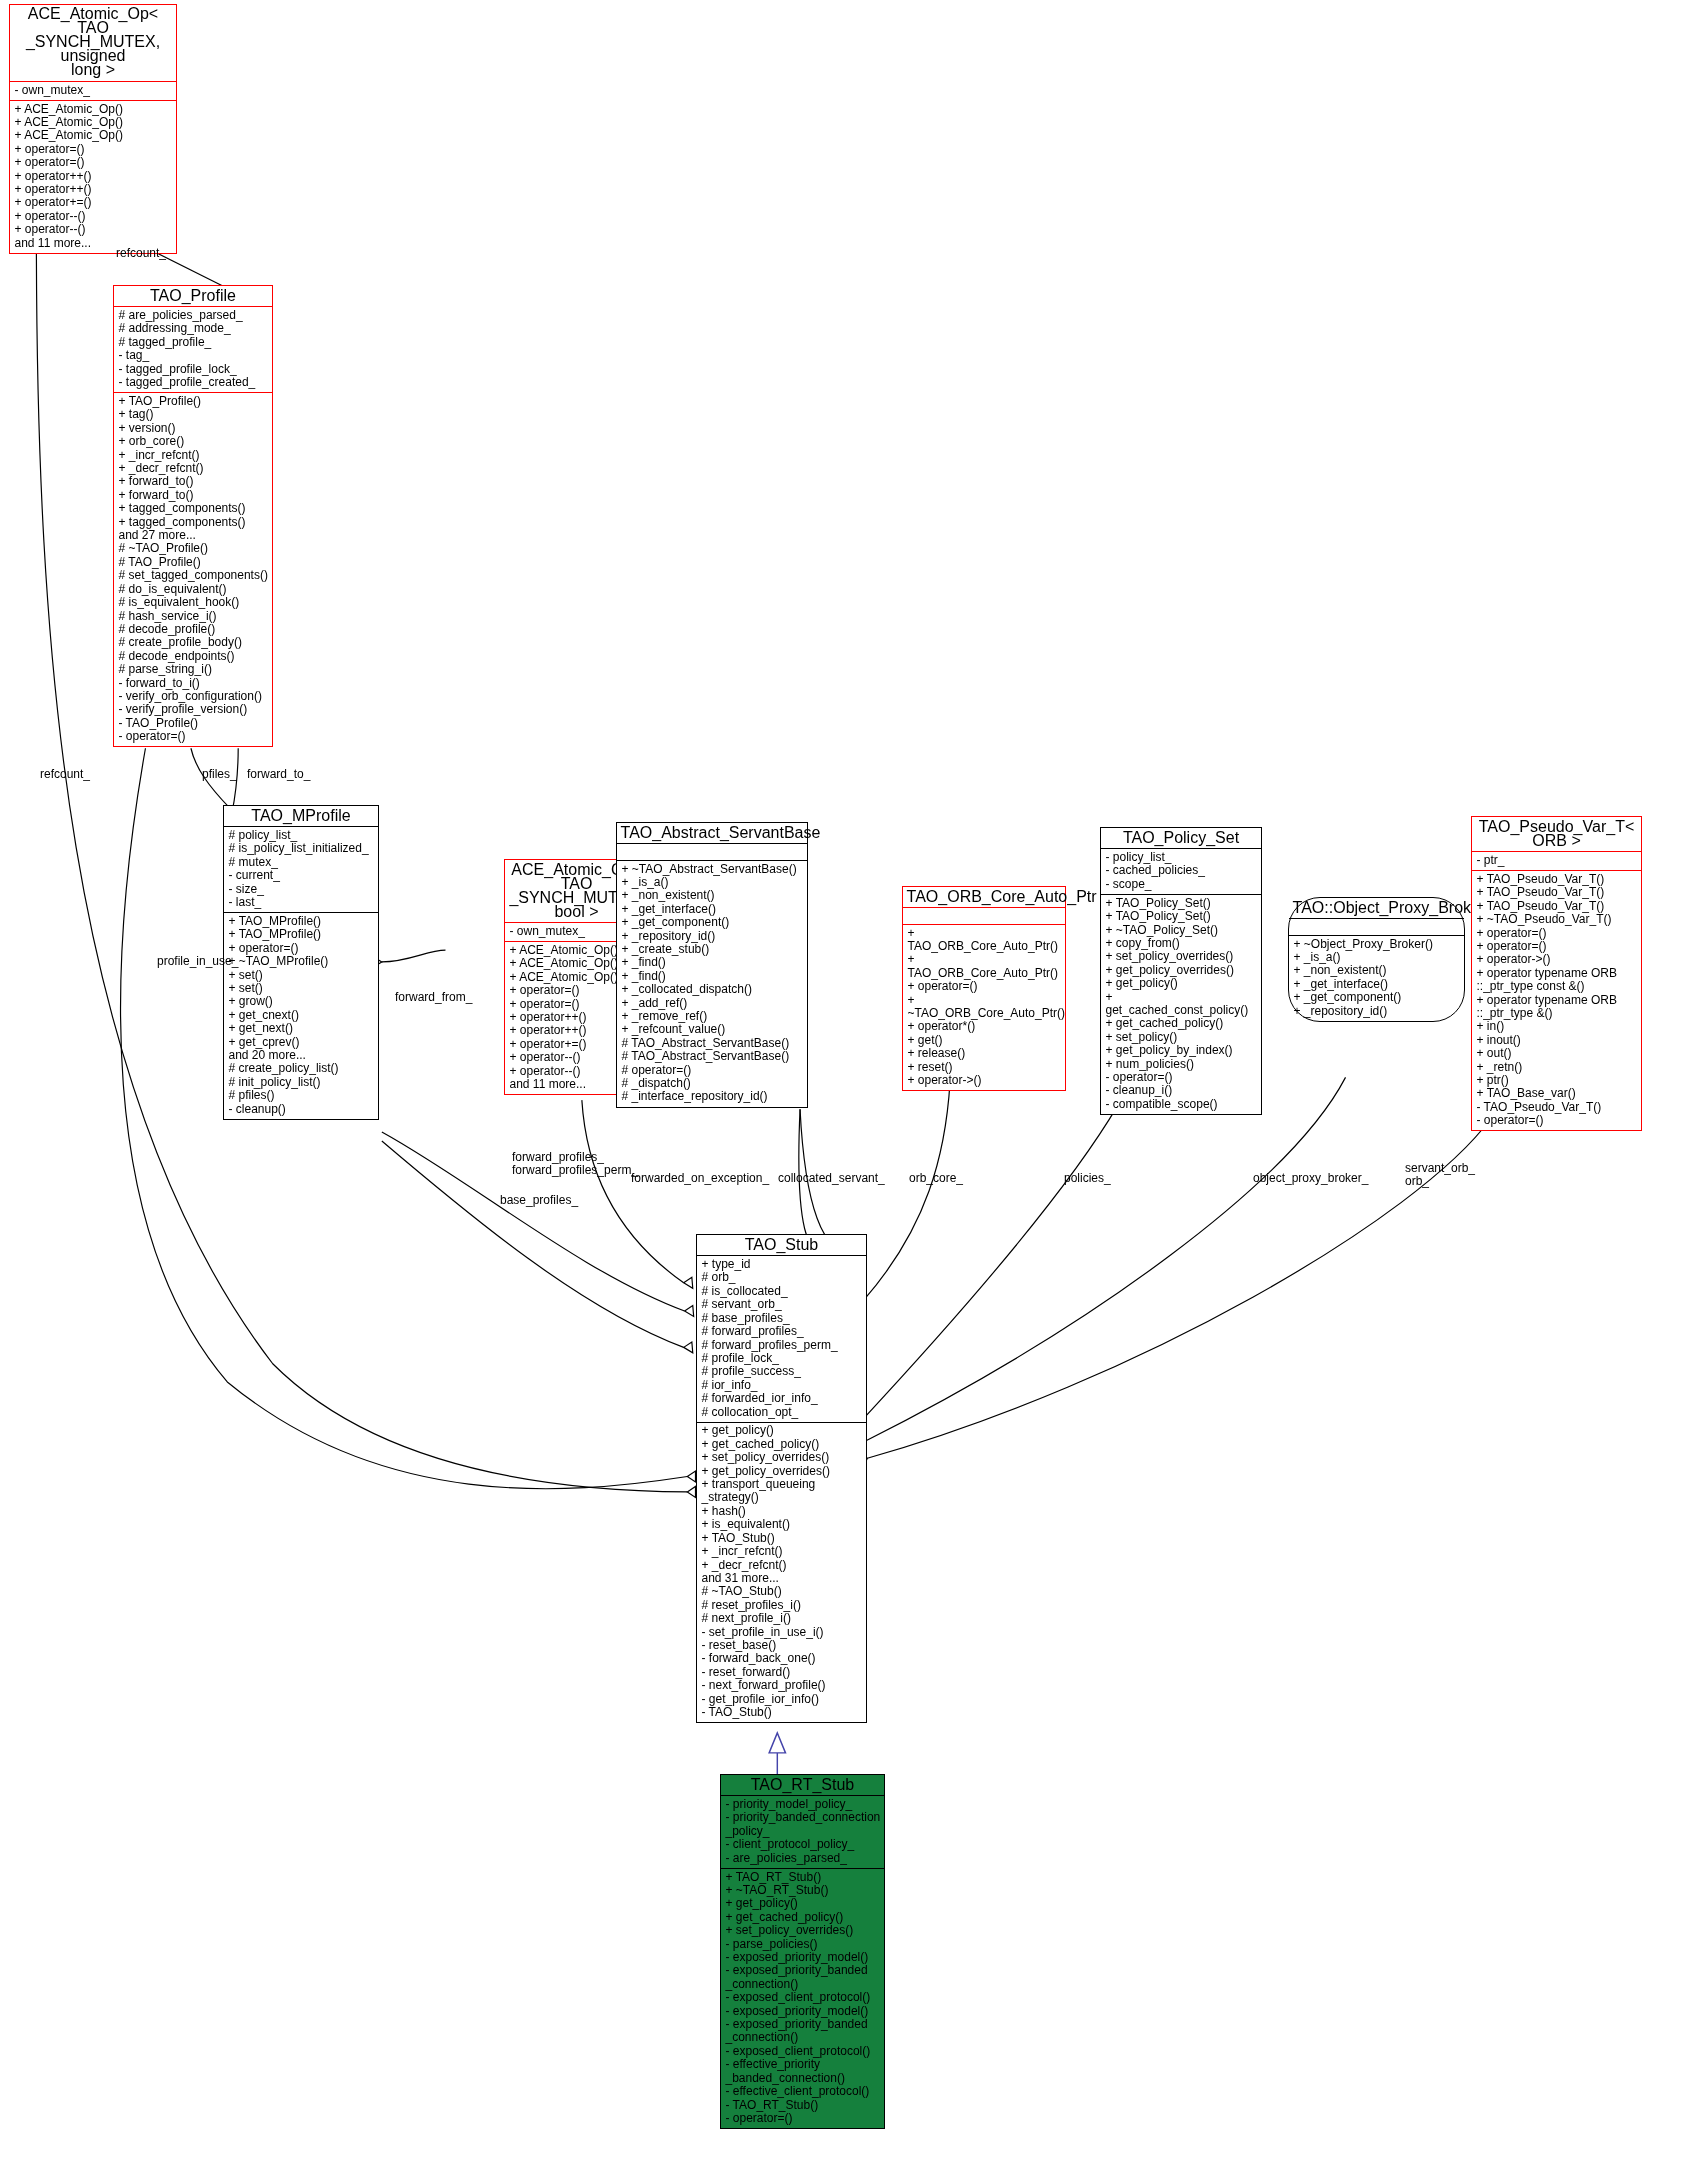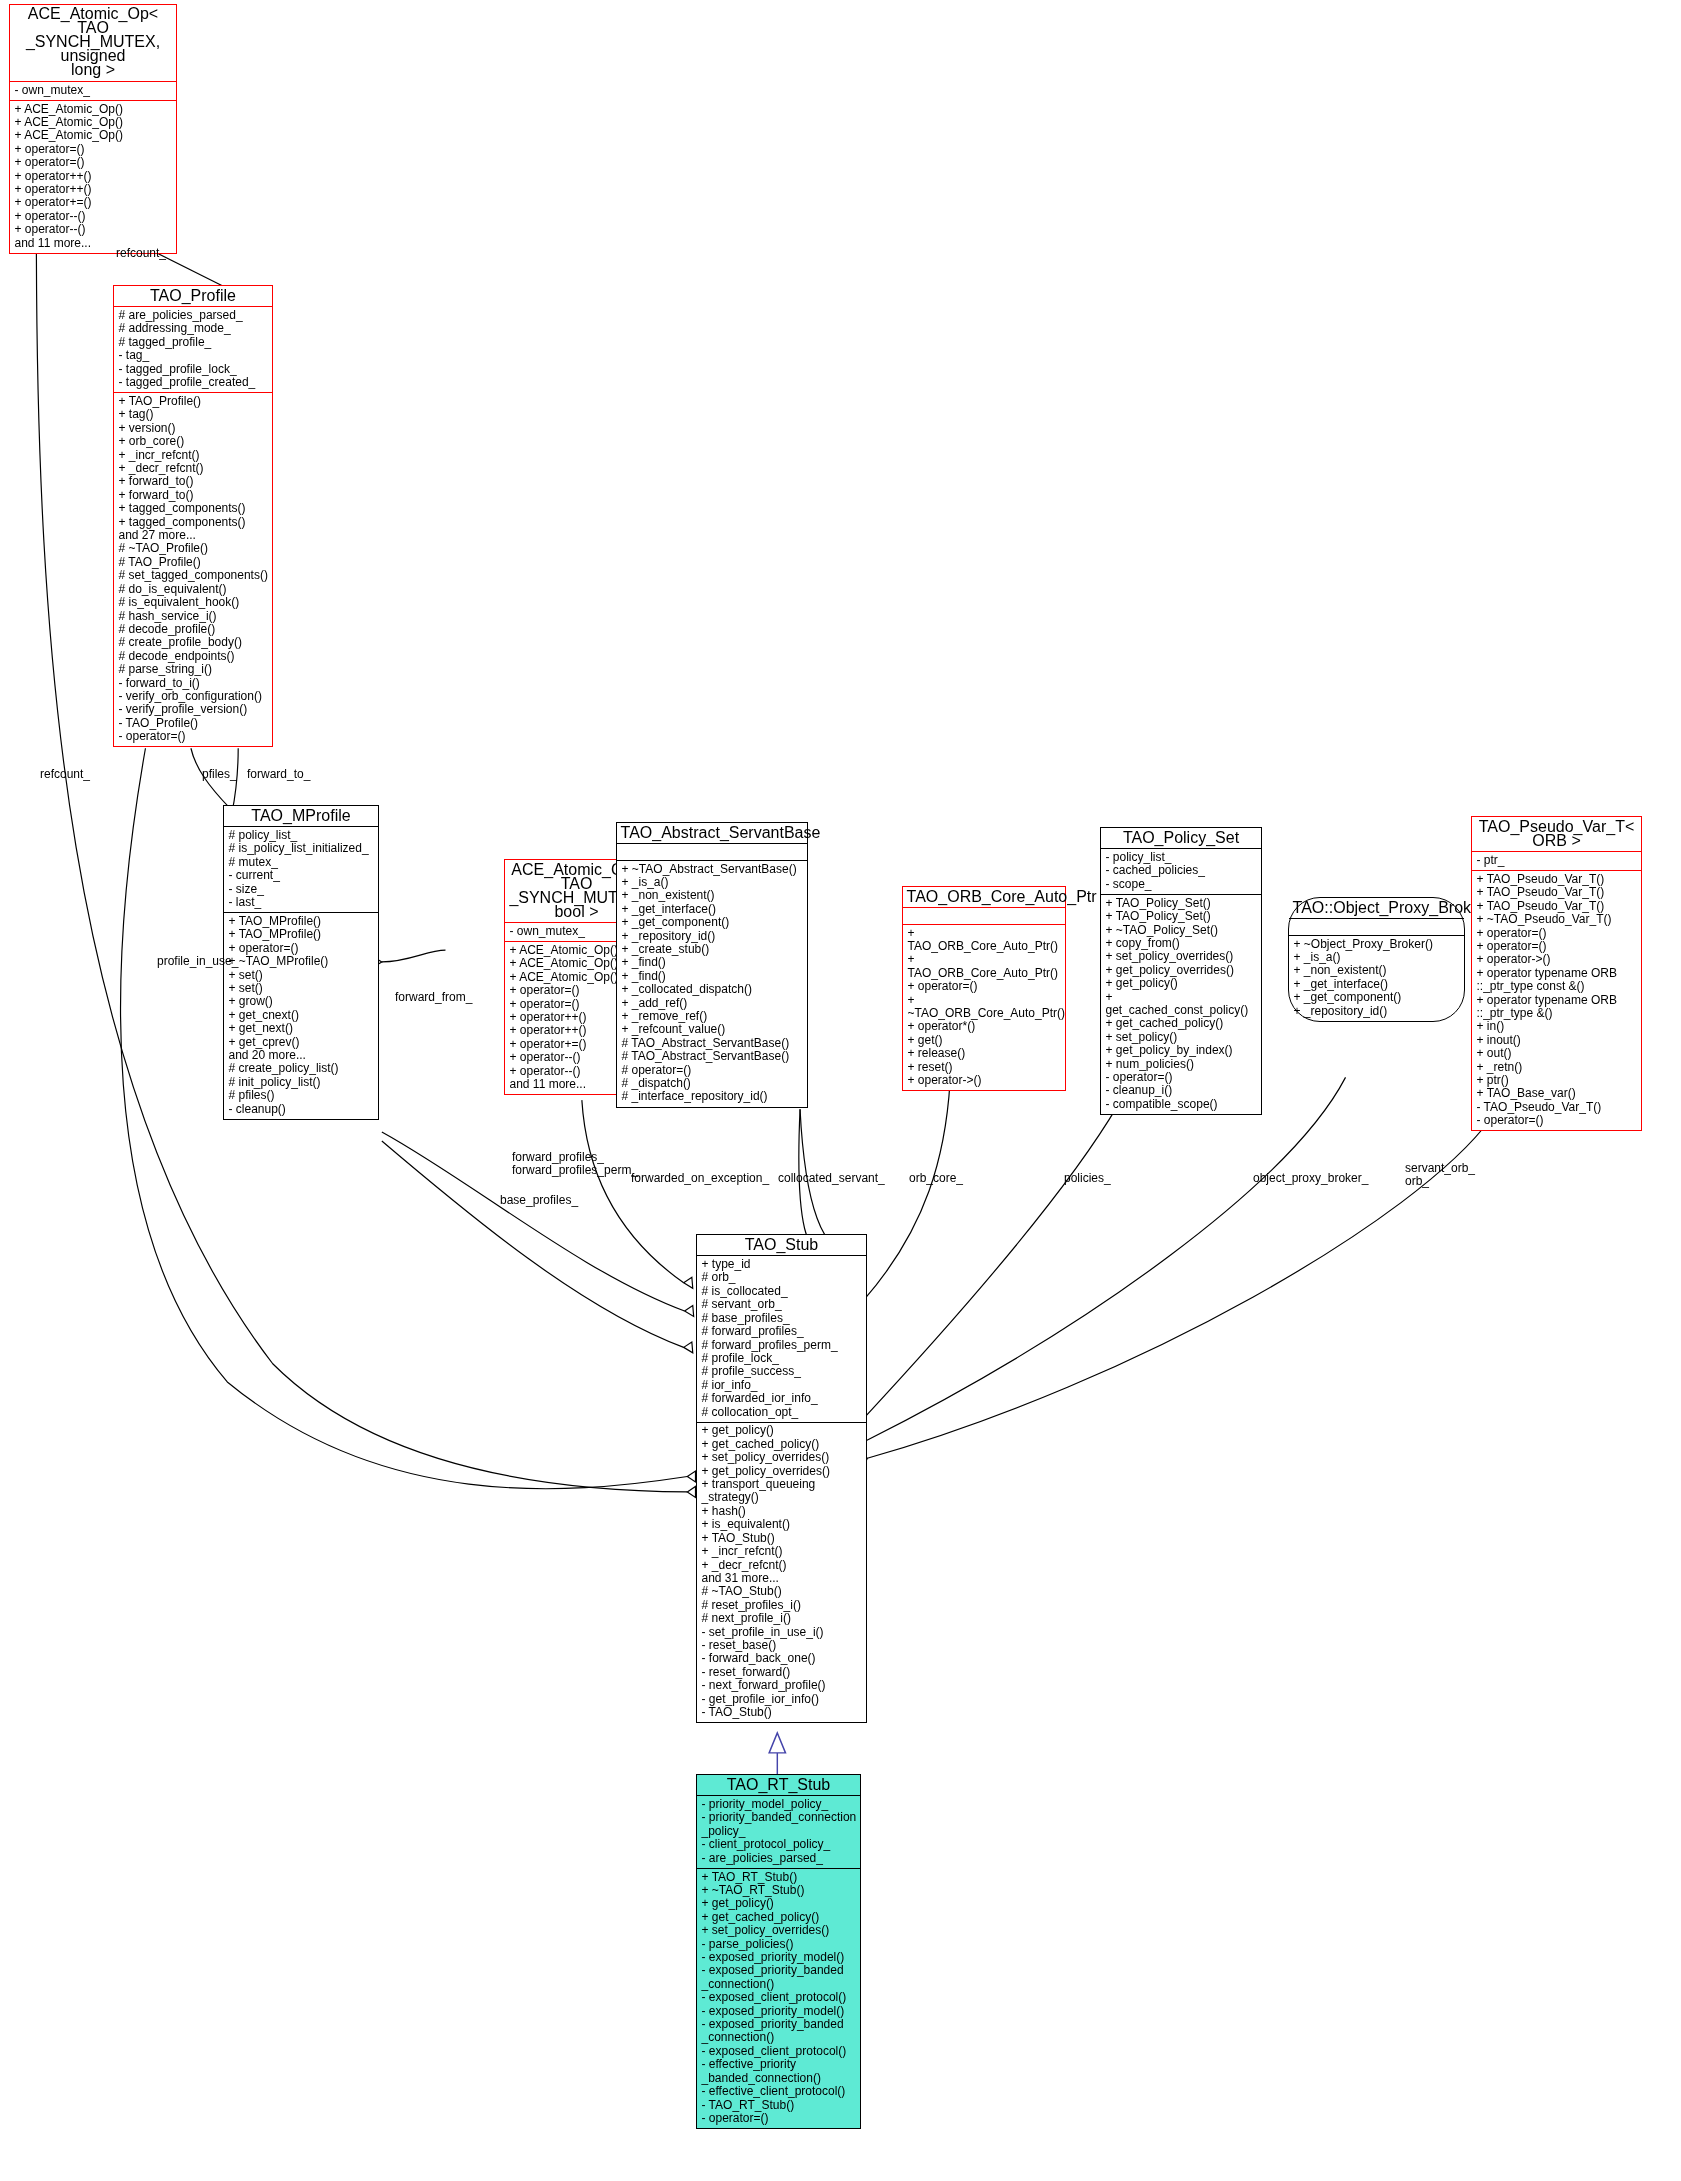--- a/index.html
+++ b/index.html
@@ -30,21 +30,21 @@
   .node {
     position: absolute;
     box-sizing: border-box;
     background: #ffffff;
     border: 0.9px solid #000000;
     font-size: 12.3px;
     line-height: 13.3px;
     z-index: 5;
   }
   .node.red { border-color: #ff0000; }
-  .node.grey { background: #5eead4; }
+  .node.grey { background: #15803d; margin-left: 24px; }
   .node .title {
     text-align: center;
     padding: 2.7px 3.6px 3.6px 3.6px;
     white-space: pre-line;
     font-size: 16px;
     line-height: 14px;
   }
   .node .sep {
     border-top: 0.9px solid #000000;
     height: 0;

